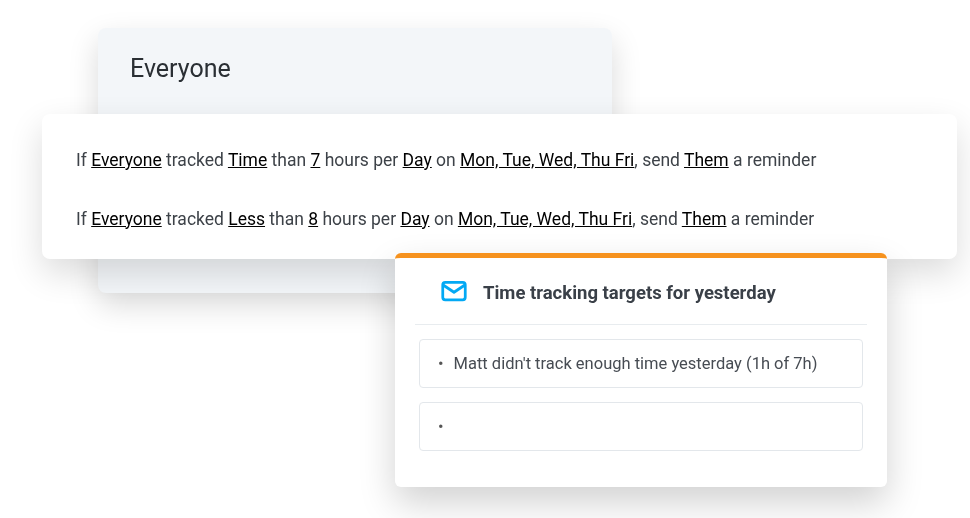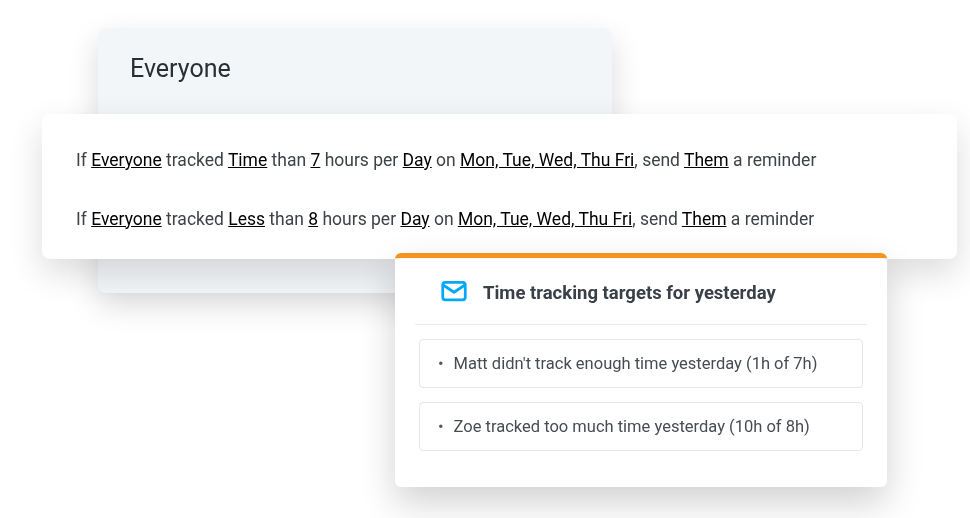--- a/index.html
+++ b/index.html
@@ -122,15 +122,14 @@
         </svg>
     </span>
     <span class="targets-title">Time tracking targets for yesterday</span>
   </div>
   <div class="target-item">
     <span class="bullet"></span>
     <span>Matt didn't track enough time yesterday (1h of 7h)</span>
   </div>
   <div class="target-item">
     <span class="bullet"></span>
-    <span>Zoe tracked too much time yesterday (10h of 8h)</span>
   </div>
 </div>
 
 </body></html>

